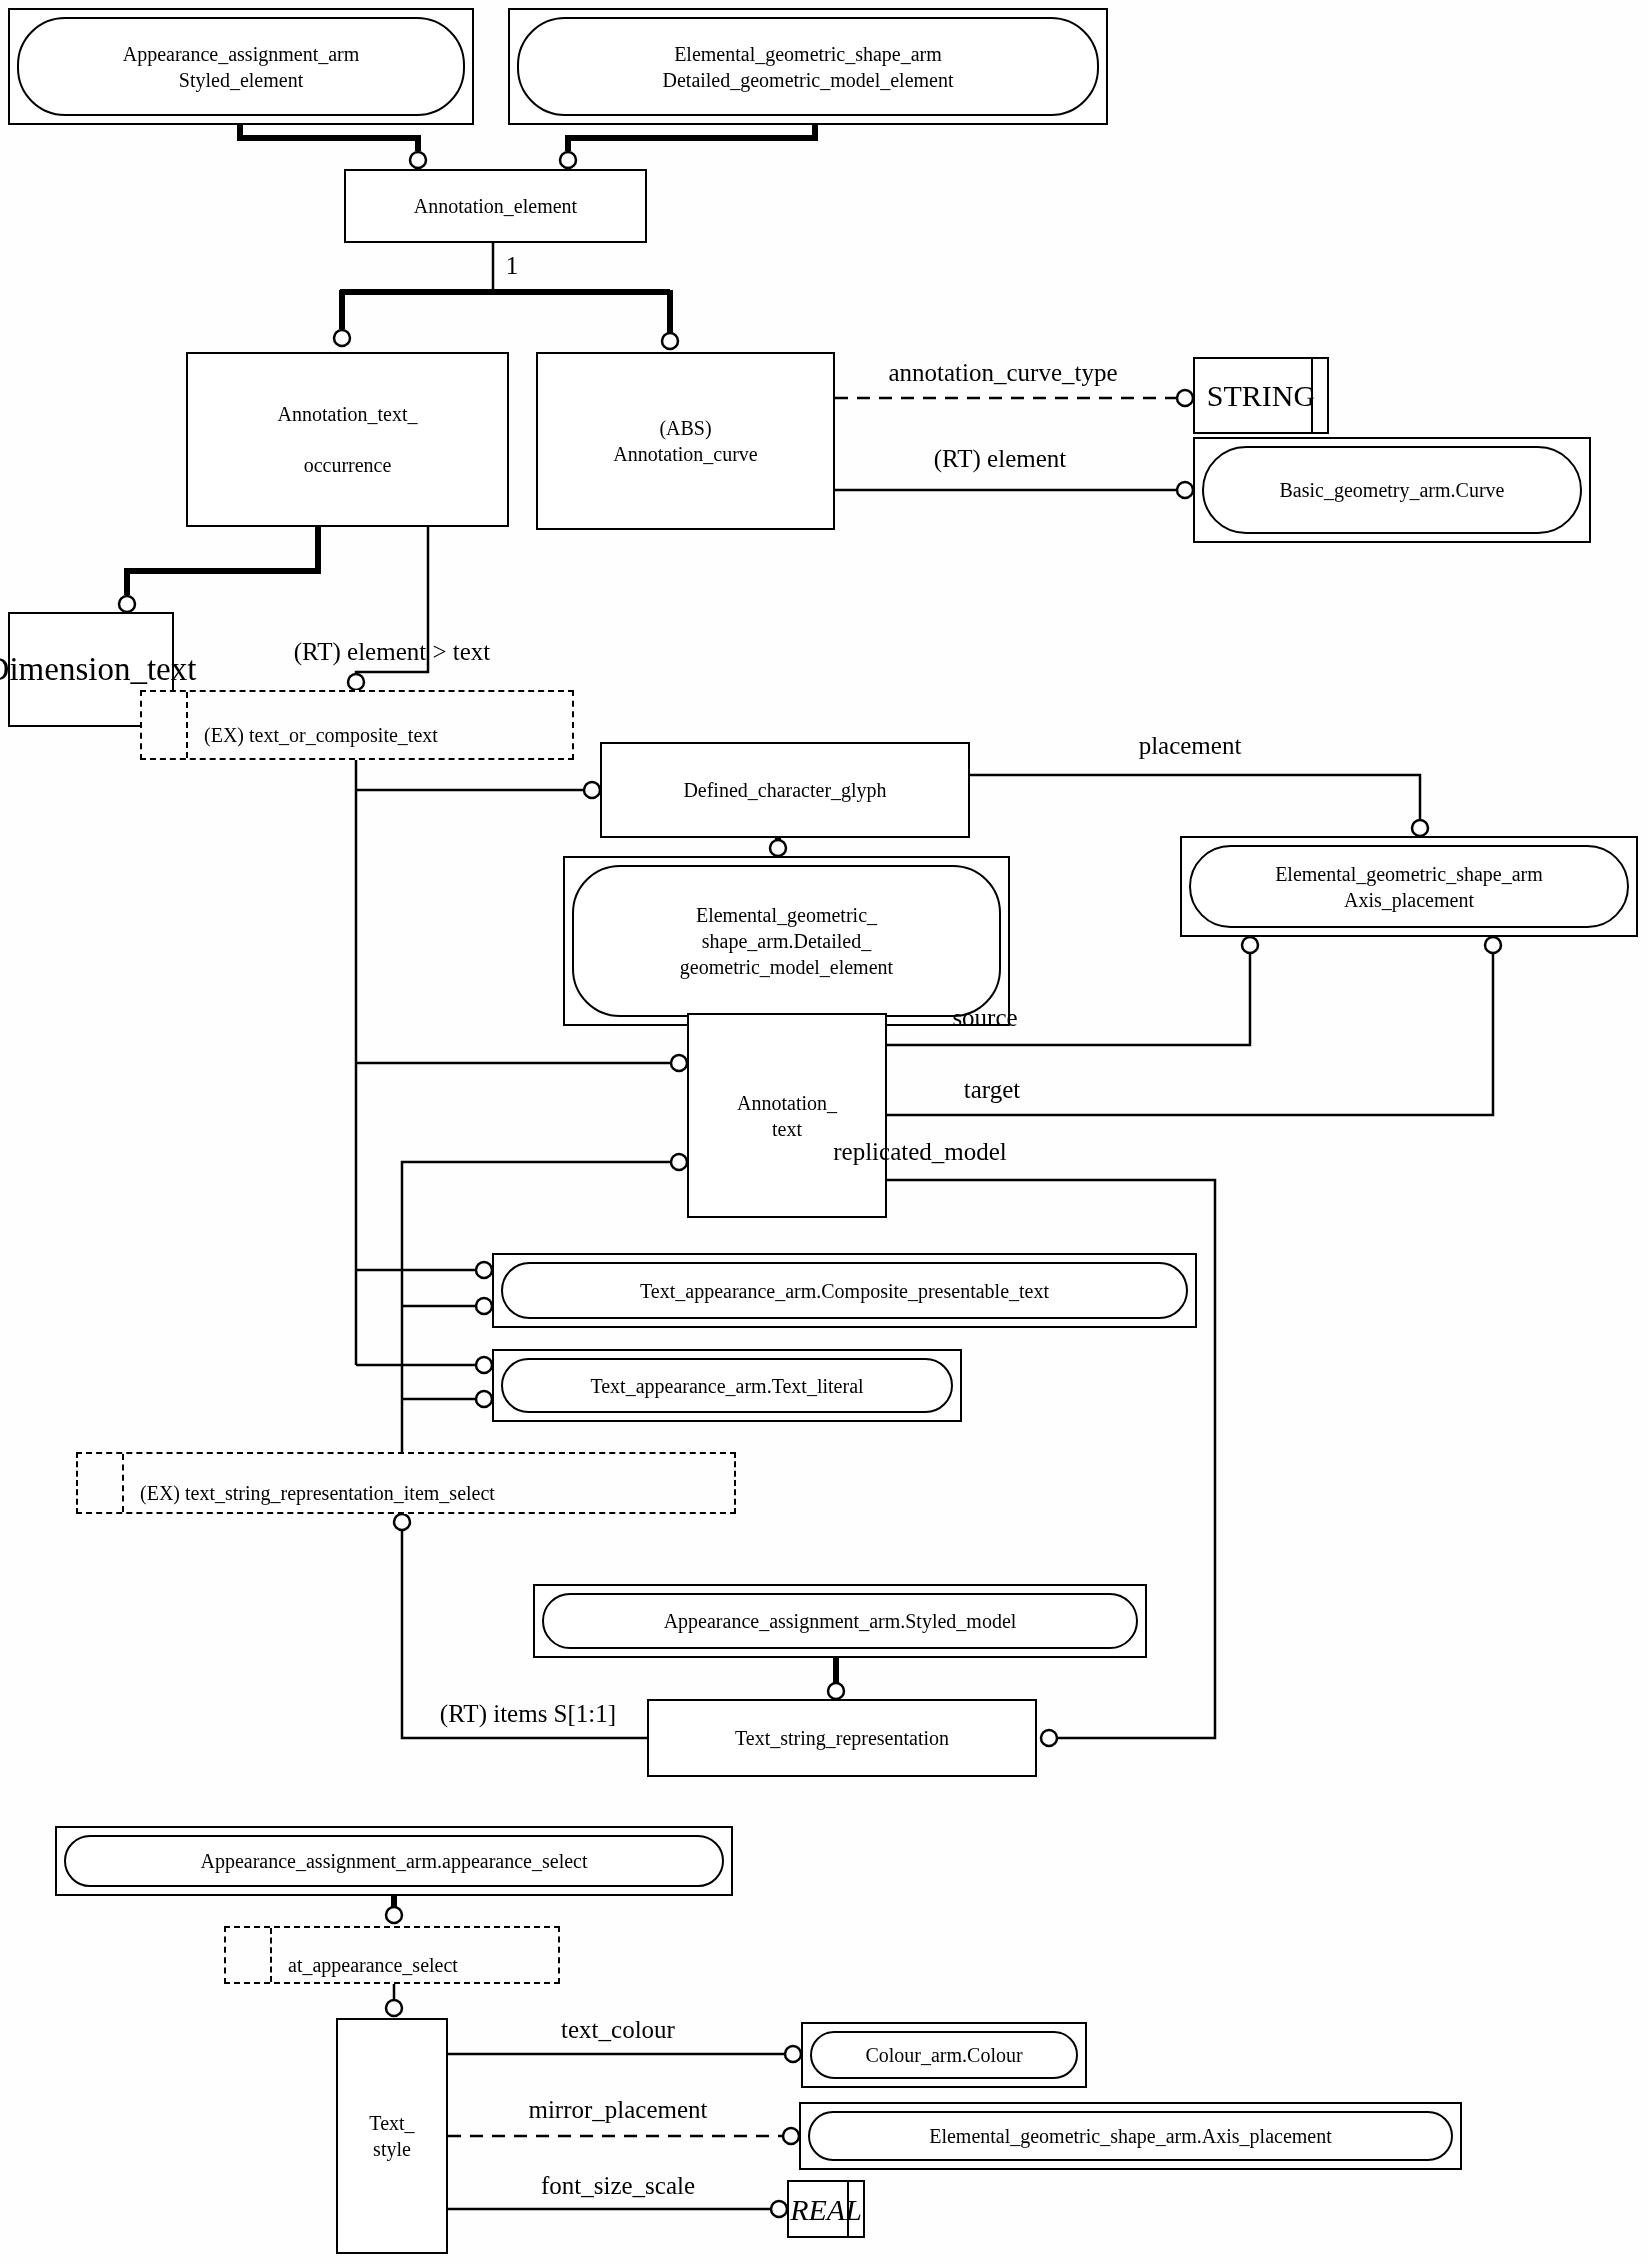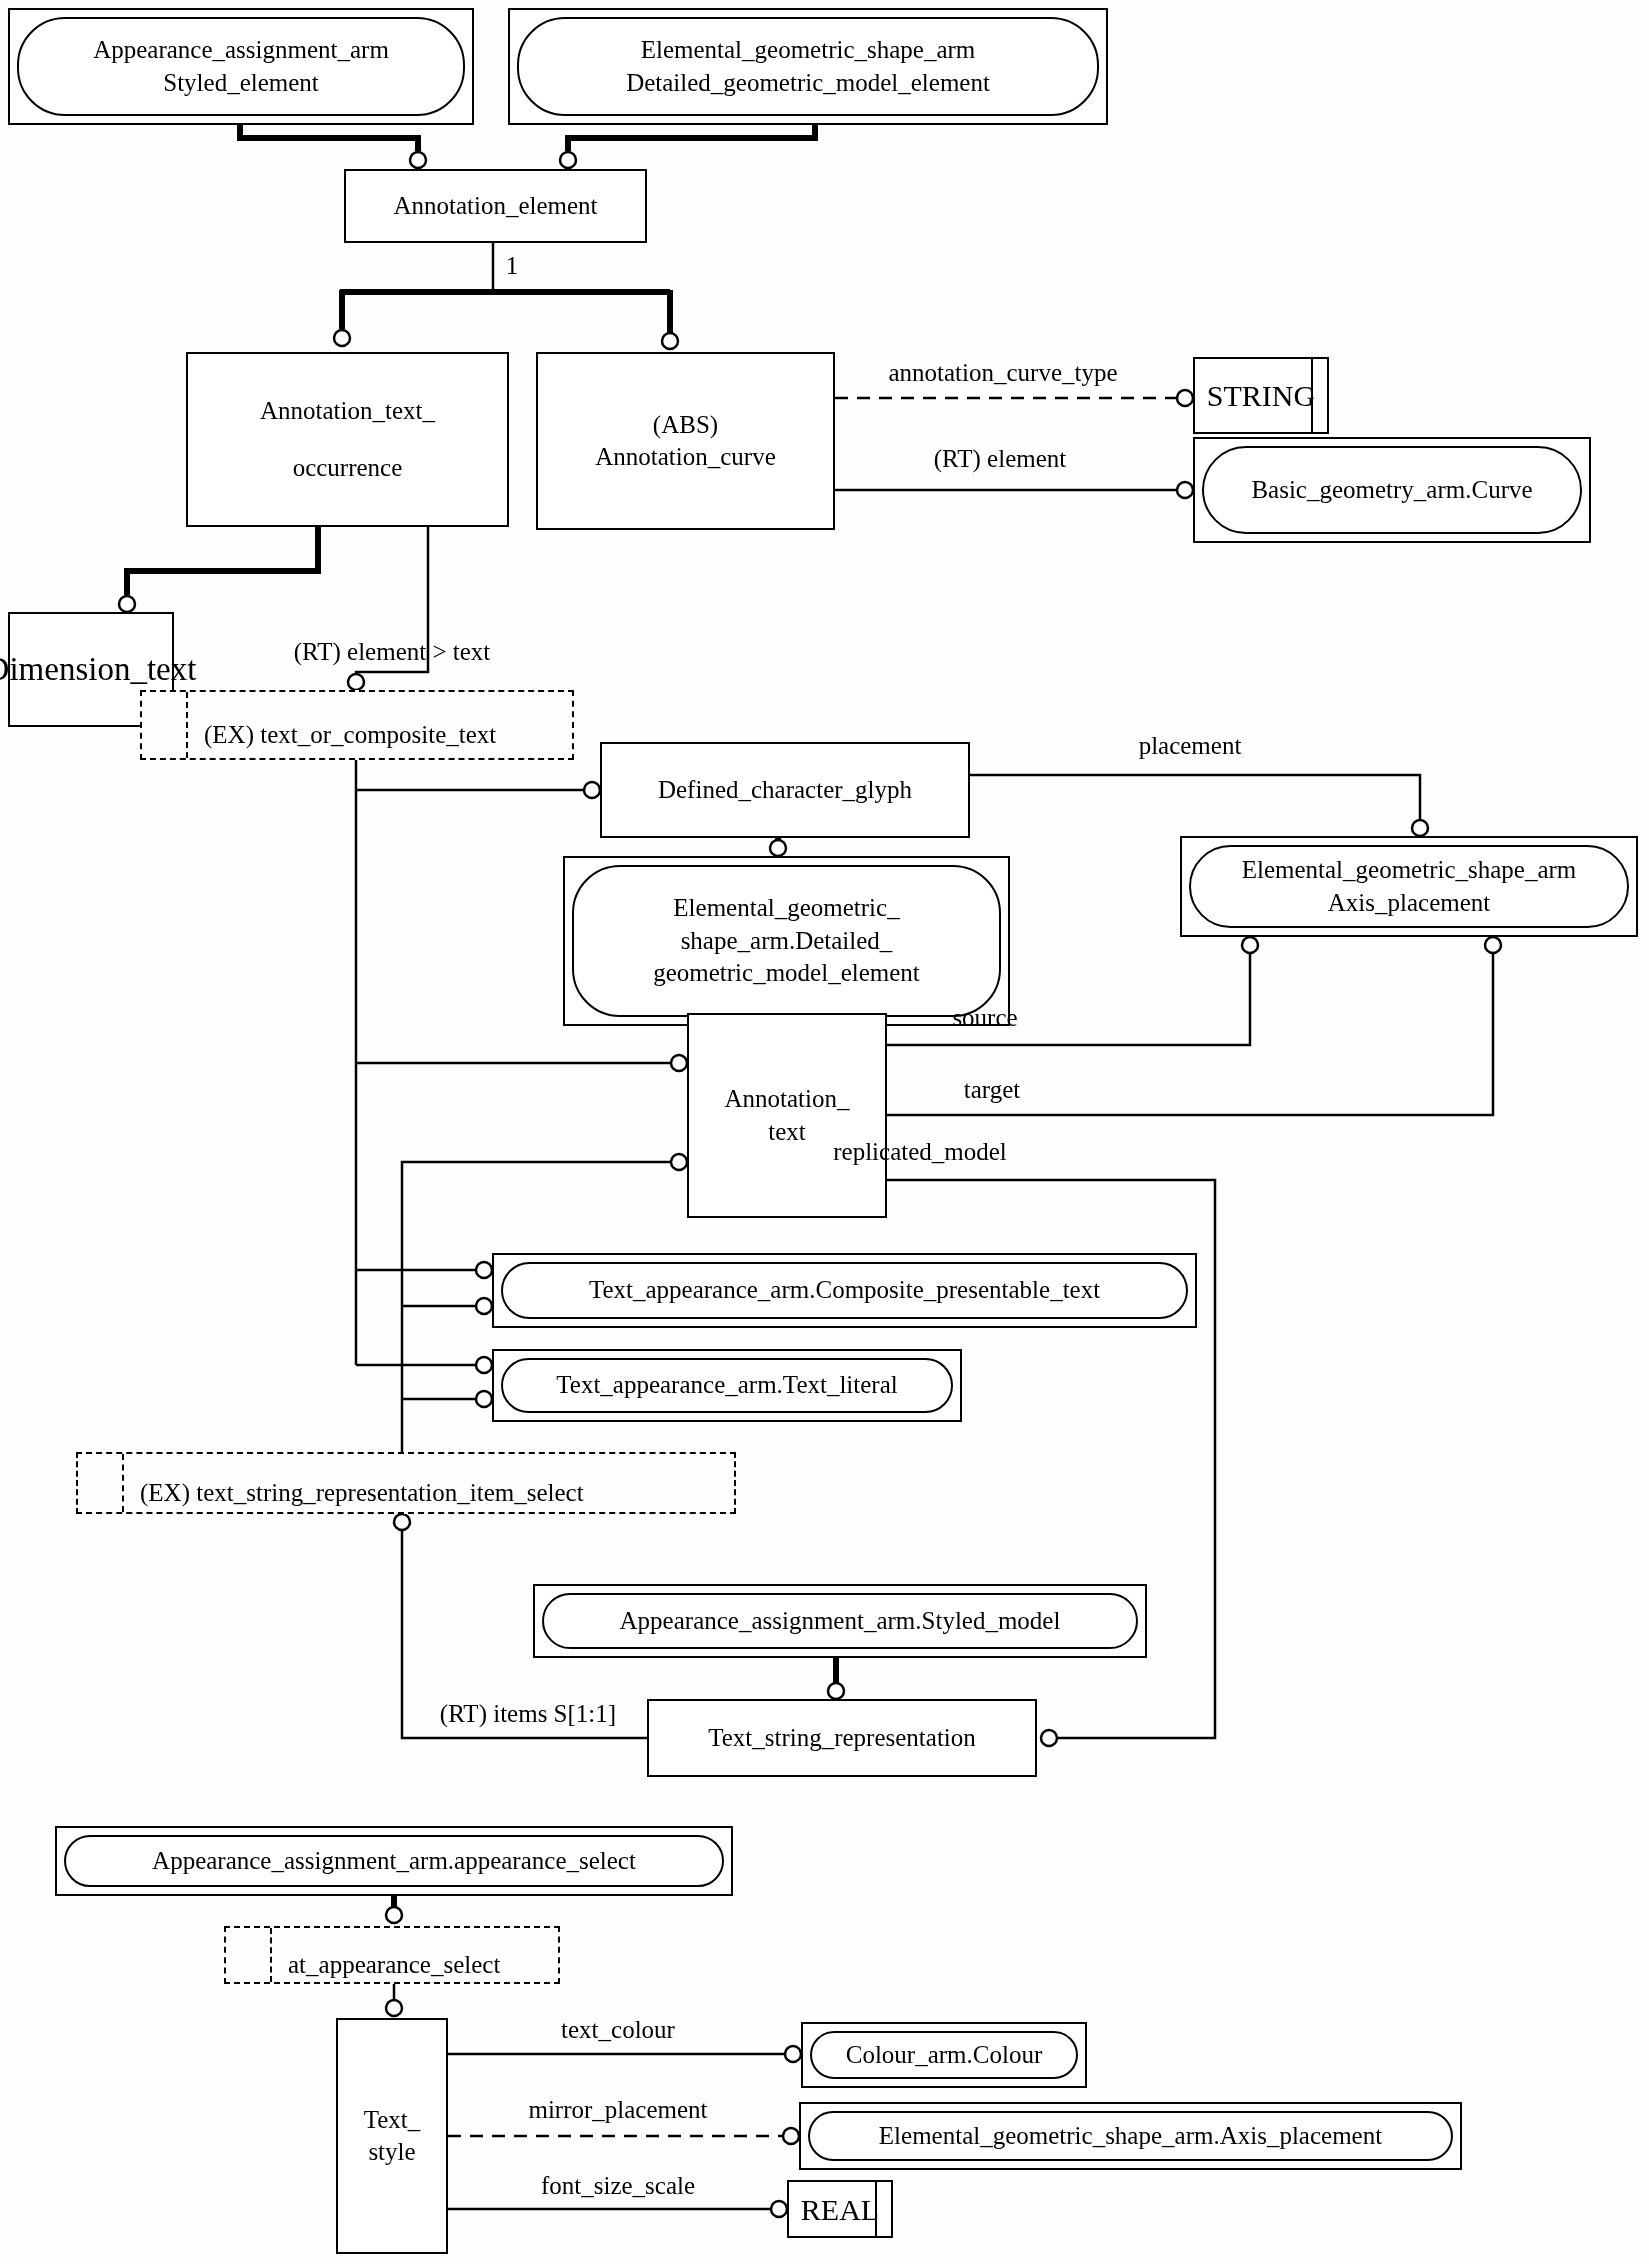--- a/index.html
+++ b/index.html
@@ -5,21 +5,21 @@
   html,body{margin:0;padding:0;background:#fefefe;}
   #canvas{
     position:relative;width:1649px;height:2264px;background:#fefefe;
     font-family:"Liberation Serif","DejaVu Serif",serif;color:#000;
     overflow:hidden;
   }
   #wires{position:absolute;left:0;top:0;}
   .node{
     position:absolute;background:#fff;border:2.5px solid #000;
     display:flex;flex-direction:column;align-items:center;justify-content:center;
-    text-align:center;font-size:25px;line-height:1.3;box-sizing:border-box;
+    text-align:center;font-size:20px;line-height:1.3;box-sizing:border-box;
   }
   .node span{display:block;white-space:nowrap;}
   .ref{padding:7px;}
   .ref-inner{
     flex:1;width:100%;border:2px solid #000;border-radius:48px;
     display:flex;flex-direction:column;align-items:center;justify-content:center;
     box-sizing:border-box;
   }
   .sel{
     border:2.5px dashed #000;background:#fefefe;
@@ -238,21 +238,21 @@
       <span>Colour_arm.Colour</span>
     </div>
   </div>
 
   <div class="node ref" style="left:799px;top:2102px;width:663px;height:68px;">
     <div class="ref-inner" style="border-radius:26px;">
       <span>Elemental_geometric_shape_arm.Axis_placement</span>
     </div>
   </div>
 
-  <div class="node typ" style="left:787px;top:2180px;width:106px;height:58px;">
+  <div class="node typ" style="left:787px;top:2180px;width:78px;height:58px;font-style:italic;">
     <span class="typ-divider"></span>
     <span>REAL</span>
   </div>
 
   <div class="elabel" style="left:512px;top:266px;">1</div>
   <div class="elabel" style="left:1003px;top:373px;">annotation_curve_type</div>
   <div class="elabel" style="left:1000px;top:459px;">(RT) element</div>
   <div class="elabel" style="left:392px;top:652px;">(RT) element &gt; text</div>
   <div class="elabel" style="left:1190px;top:746px;">placement</div>
   <div class="elabel" style="left:985px;top:1018px;">source</div>

